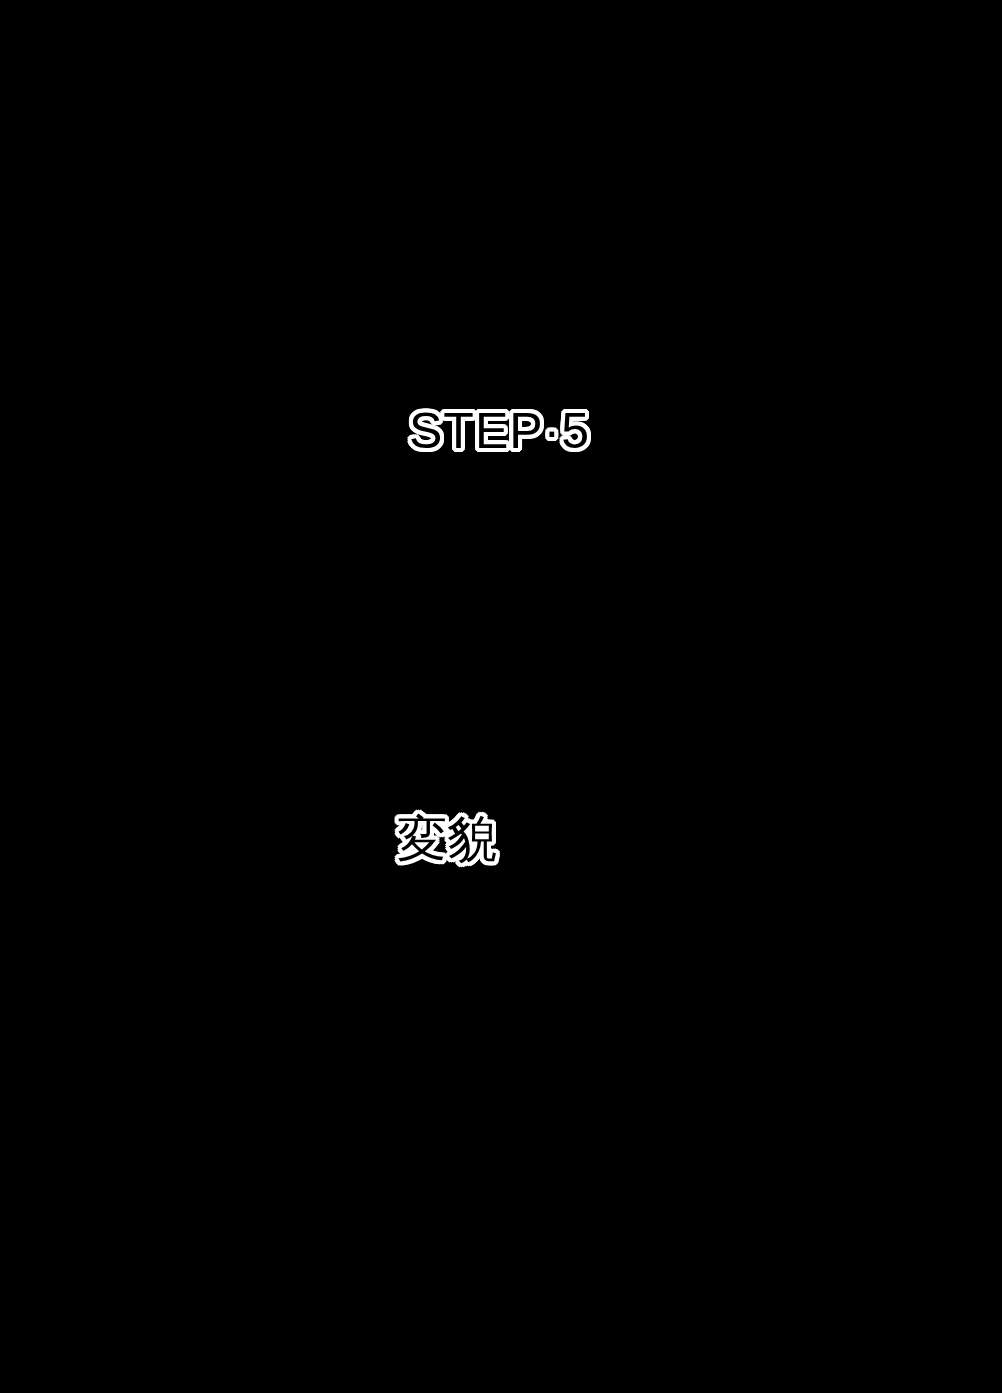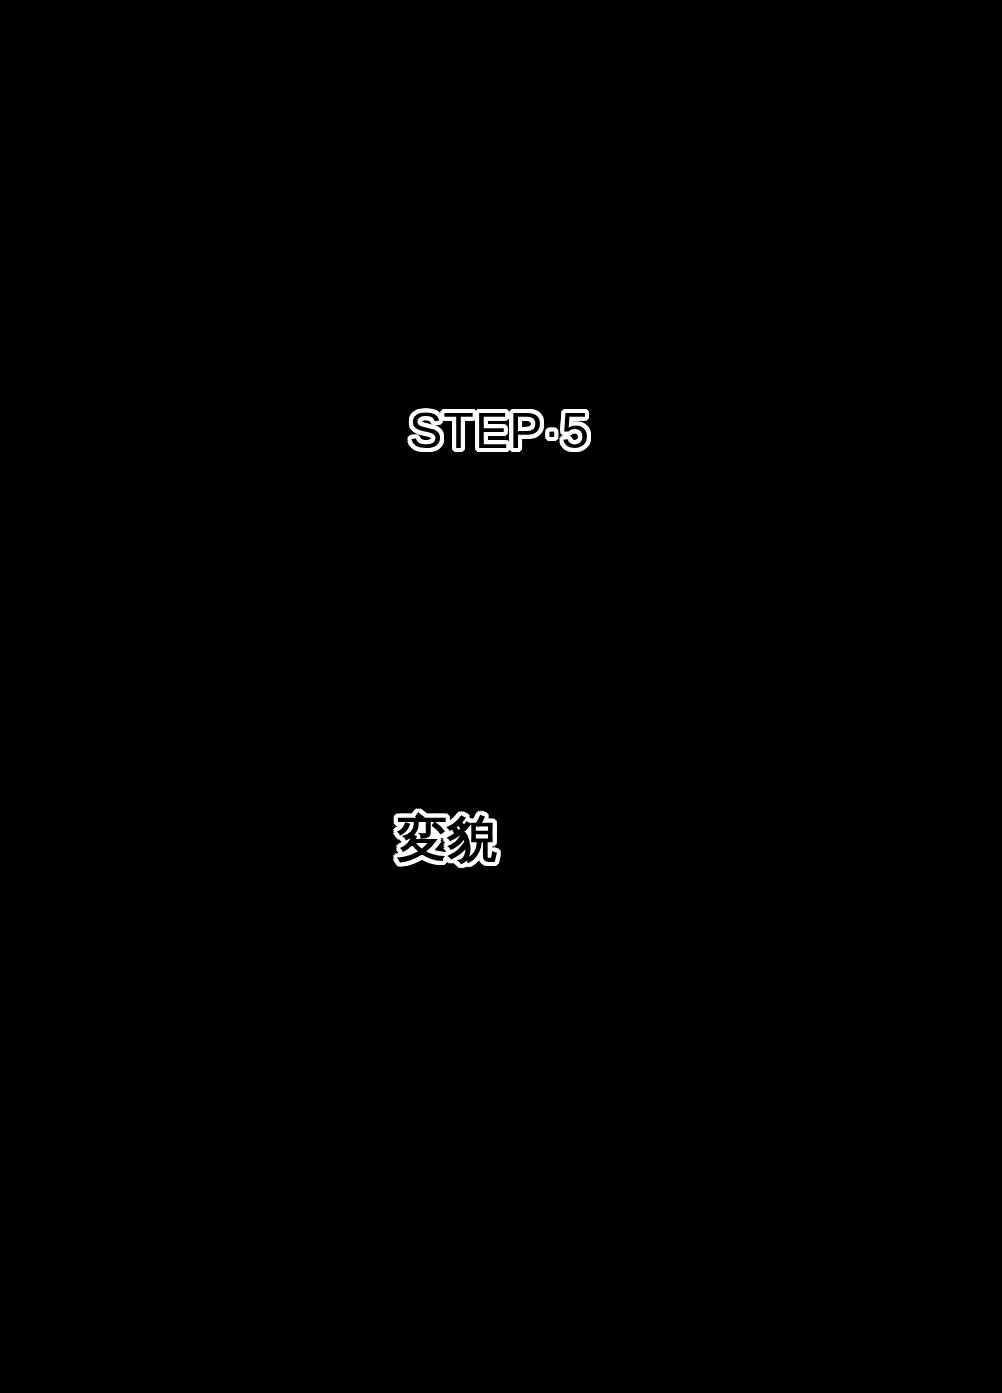--- a/index.html
+++ b/index.html
@@ -51,21 +51,21 @@
     letter-spacing: 1px;
     white-space: nowrap;
   }
   .chapter-title {
     position: absolute;
     left: 397px;
     top: 814px;
     margin: 0;
     font-size: 50px;
     line-height: 1;
-    font-weight: bold;
+    font-weight: normal;
     letter-spacing: 0px;
     white-space: nowrap;
   }
 </style>
 </head>
 <body>
 
 <div class="page">
   <h1 class="step-label outlined-text">STEP·5</h1>
   <h2 class="chapter-title outlined-text">変貌</h2>

